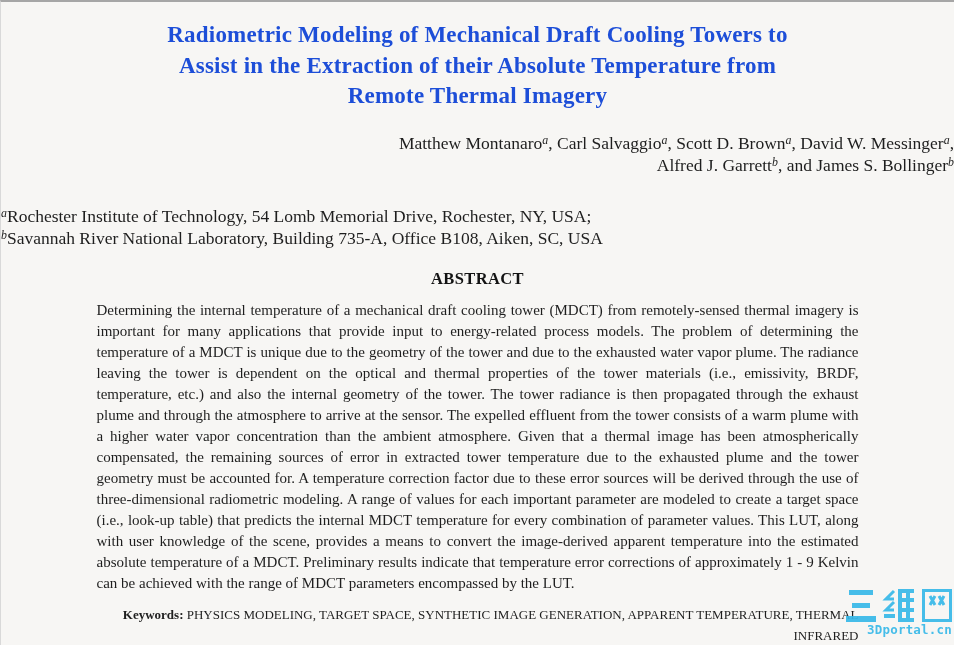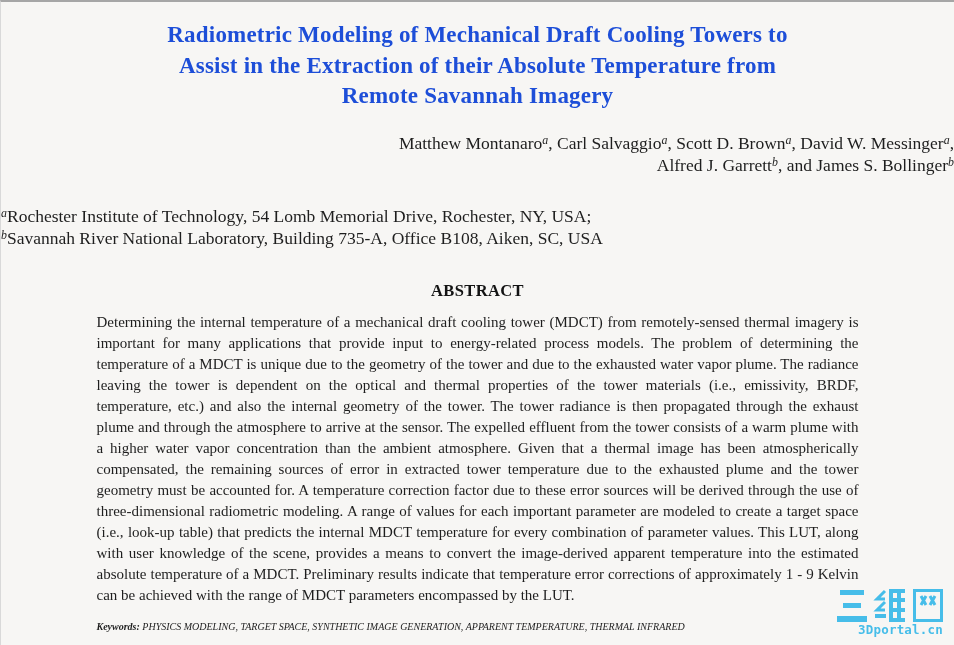--- a/index.html
+++ b/index.html
@@ -24,46 +24,45 @@
   .authors-line { font-size: 17.5px; line-height: 22px; }
   .affil-block { margin-top: 29px; text-align: left; }
   .affil-line { font-size: 17.5px; line-height: 22.5px; }
   sup.pseudo-sup {
     font-style: italic;
     font-size: 68%;
     vertical-align: 0.45em;
     line-height: 0;
   }
   .abstract-heading {
-    margin-top: 31px;
+    margin-top: 19px;
     text-align: center;
     font-size: 16.5px;
     font-weight: bold;
     letter-spacing: 0.4px;
     color: #131313;
   }
   .abstract-body {
     width: 762px;
     margin: 11px auto 0 auto;
     font-size: 15px;
     line-height: 21px;
     text-align: justify;
   }
   .keywords-block {
     width: 762px;
     margin: 10px auto 0 auto;
-    font-size: 10px;
+    font-size: 13px;
     line-height: 21px;
-    text-align: left;
-    font-style: italic;
+    text-align: right;
   }
   .keywords-label { font-weight: bold; }
   .watermark {
     position: absolute;
-    right: 11px;
+    right: 2px;
     bottom: 9px;
     width: 108px;
     text-align: right;
     z-index: 5;
     opacity: 0.92;
   }
   .watermark svg { display: block; margin-left: auto; }
   .watermark-domain {
     font-family: "DejaVu Sans Mono", "Liberation Mono", monospace;
     font-weight: bold;
@@ -72,21 +71,21 @@
     line-height: 13px;
     margin-top: 0px;
   }
 </style>
 </head>
 <body style="background: rgb(247, 246, 244); color: rgb(30, 30, 30);">
 
 <div class="title-block">
   <div class="title-line">Radiometric Modeling of Mechanical Draft Cooling Towers to</div>
   <div class="title-line">Assist in the Extraction of their Absolute Temperature from</div>
-  <div class="title-line">Remote Savannah Imagery</div>
+  <div class="title-line">Remote Thermal Imagery</div>
 </div>
 
 <div class="authors-block">
   <div class="authors-line">Matthew Montanaro<sup class="pseudo-sup">a</sup>, Carl Salvaggio<sup class="pseudo-sup">a</sup>, Scott D. Brown<sup class="pseudo-sup">a</sup>, David W. Messinger<sup class="pseudo-sup">a</sup>,</div>
   <div class="authors-line">Alfred J. Garrett<sup class="pseudo-sup">b</sup>, and James S. Bollinger<sup class="pseudo-sup">b</sup></div>
 </div>
 
 <div class="affil-block">
   <div class="affil-line"><sup class="pseudo-sup">a</sup>Rochester Institute of Technology, 54 Lomb Memorial Drive, Rochester, NY, USA;</div>
   <div class="affil-line"><sup class="pseudo-sup">b</sup>Savannah River National Laboratory, Building 735-A, Office B108, Aiken, SC, USA</div>

